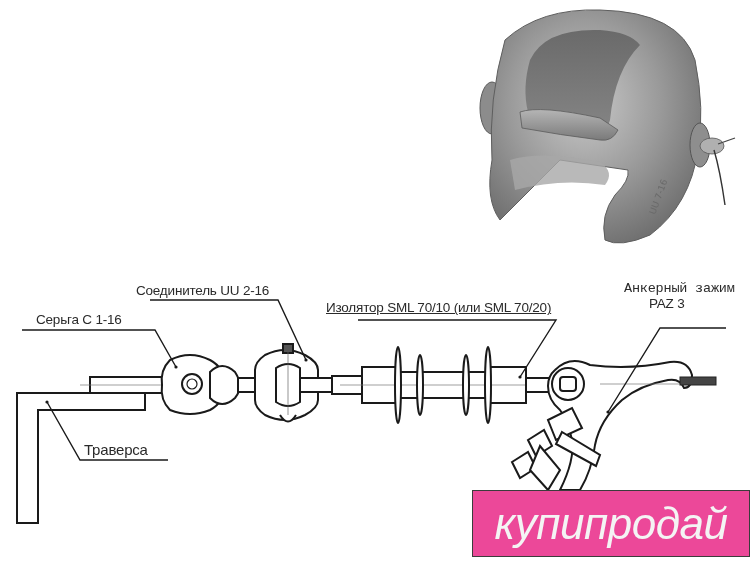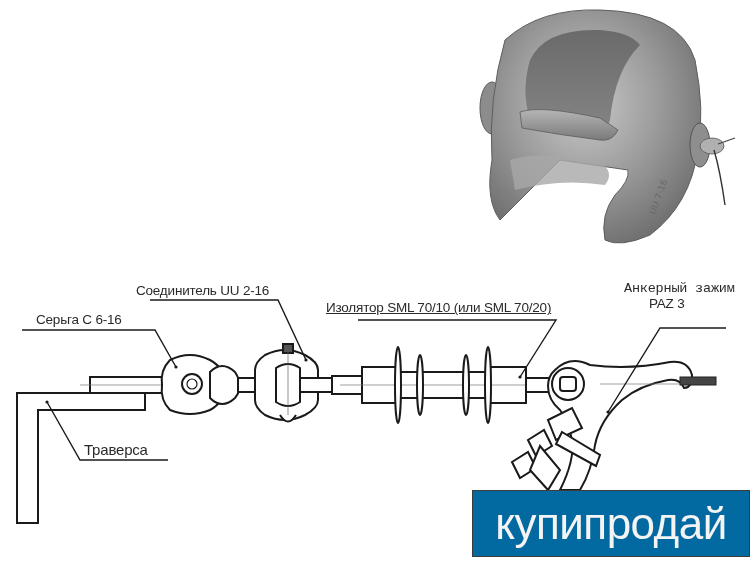--- a/index.html
+++ b/index.html
@@ -1,22 +1,22 @@
 <!DOCTYPE html>
 <html><head>
 <meta charset="utf-8">
 <style>
   html, body { margin: 0; padding: 0; background: #ffffff; }
   body { width: 752px; height: 576px; position: relative; overflow: hidden;
          font-family: "Liberation Sans", "DejaVu Sans", sans-serif; }
   .label { position: absolute; font-size: 13.5px; color: #2a2a2a; white-space: nowrap; line-height: 15px; letter-spacing: -0.2px; }
   #diagram { position: absolute; left: 0; top: 0; }
   .watermark { position: absolute; left: 472px; top: 490px; width: 278px; height: 67px;
-               background: #0369a1; border: 1px solid #3c3c3c; box-sizing: border-box;
-               display: flex; align-items: center; justify-content: center; }
+               background: #ec4899; border: 1px solid #3c3c3c; box-sizing: border-box;
+               display: flex; align-items: center; justify-content: center; font-style: italic; }
   .watermark span { color: #f4f4f4; font-size: 44px; font-weight: normal; letter-spacing: -0.5px; line-height: 1; }
 </style>
 </head>
 <body>
 
 <svg id="diagram" width="752" height="576" viewBox="0 0 752 576" xmlns="http://www.w3.org/2000/svg">
   <defs>
     <radialGradient id="metal" cx="45%" cy="40%" r="65%">
       <stop offset="0%" stop-color="#c9c9c9"></stop>
       <stop offset="55%" stop-color="#9a9a9a"></stop>
@@ -118,21 +118,21 @@
     <polyline points="150,300 278,300 306,360"></polyline>
 
     <polyline points="358,320 556,320 520,377"></polyline>
 
     <polyline points="726,328 660,328 608,412"></polyline>
 
     <polyline points="47,402 80,460 168,460"></polyline>
   </g>
 </svg>
 
-<div class="label" style="left:36px; top:312px;">Серьга С 6-16</div>
+<div class="label" style="left:36px; top:312px;">Серьга С 1-16</div>
 <div class="label" style="left:136px; top:283px;">Соединитель UU 2-16</div>
 <div class="label" style="left:326px; top:300px;text-decoration:underline;">Изолятор SML 70/10 (или SML 70/20)</div>
 <div class="label" style="left:624px; top:281px;font-family:Liberation Mono, monospace;">Анкерный зажим</div>
 <div class="label" style="left:649px; top:296px;">PAZ 3</div>
 <div class="label" style="left:84px; top:442px; font-size:15px;">Траверса</div>
 
 <div class="watermark">
   <span>купипродай</span>
 </div>
 

